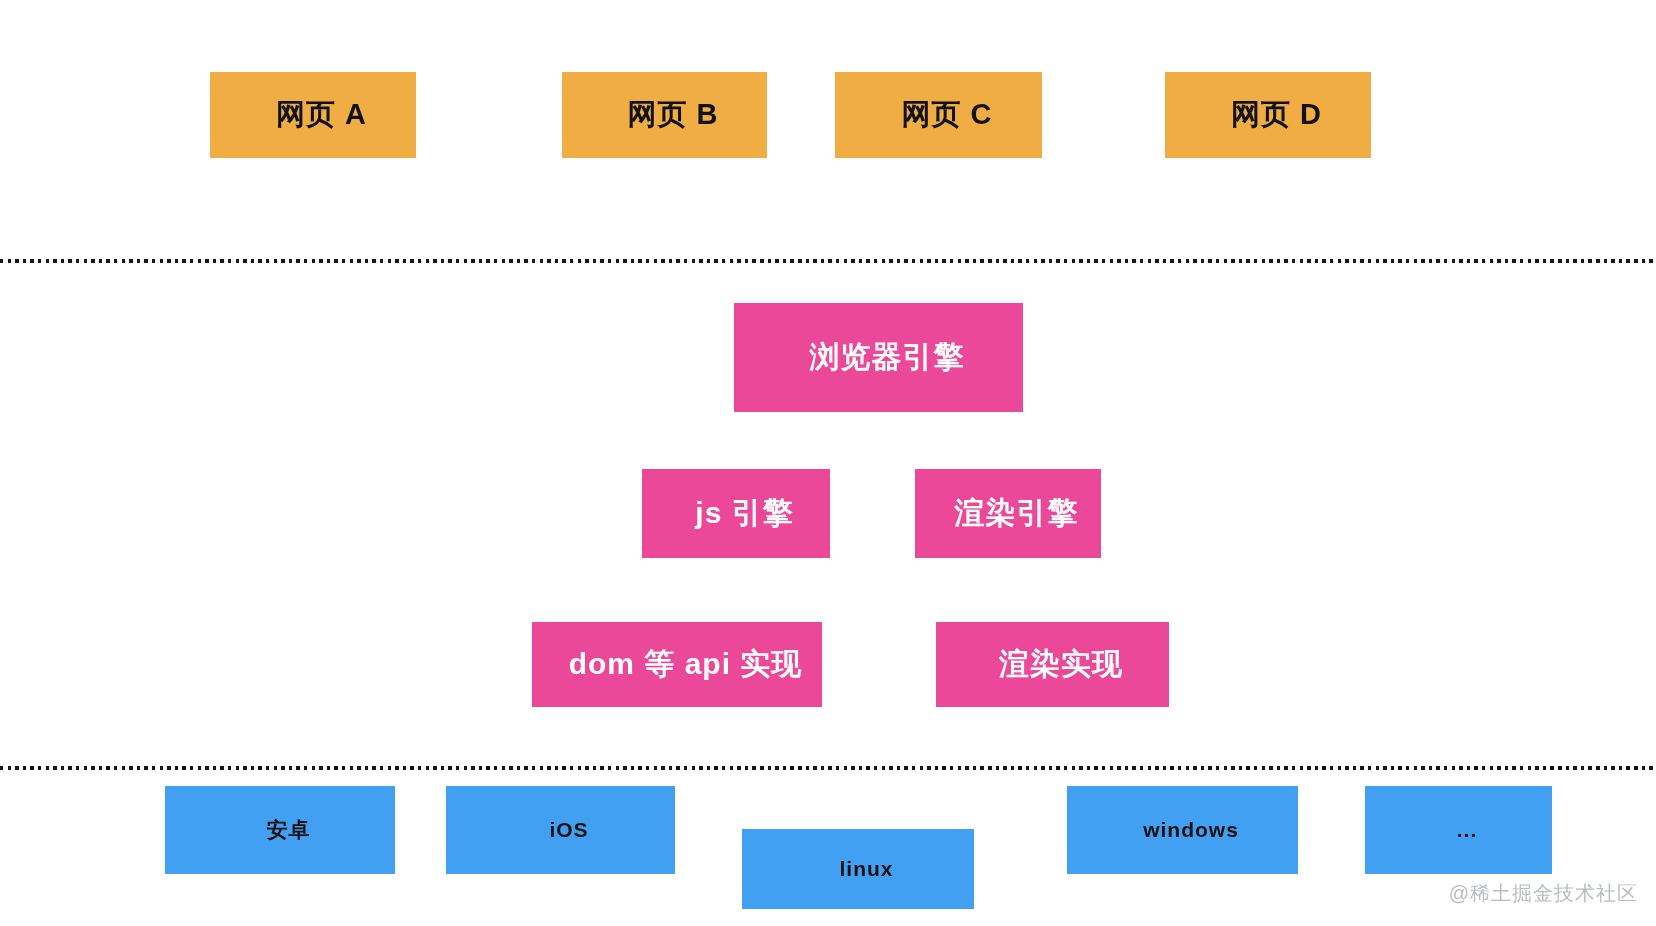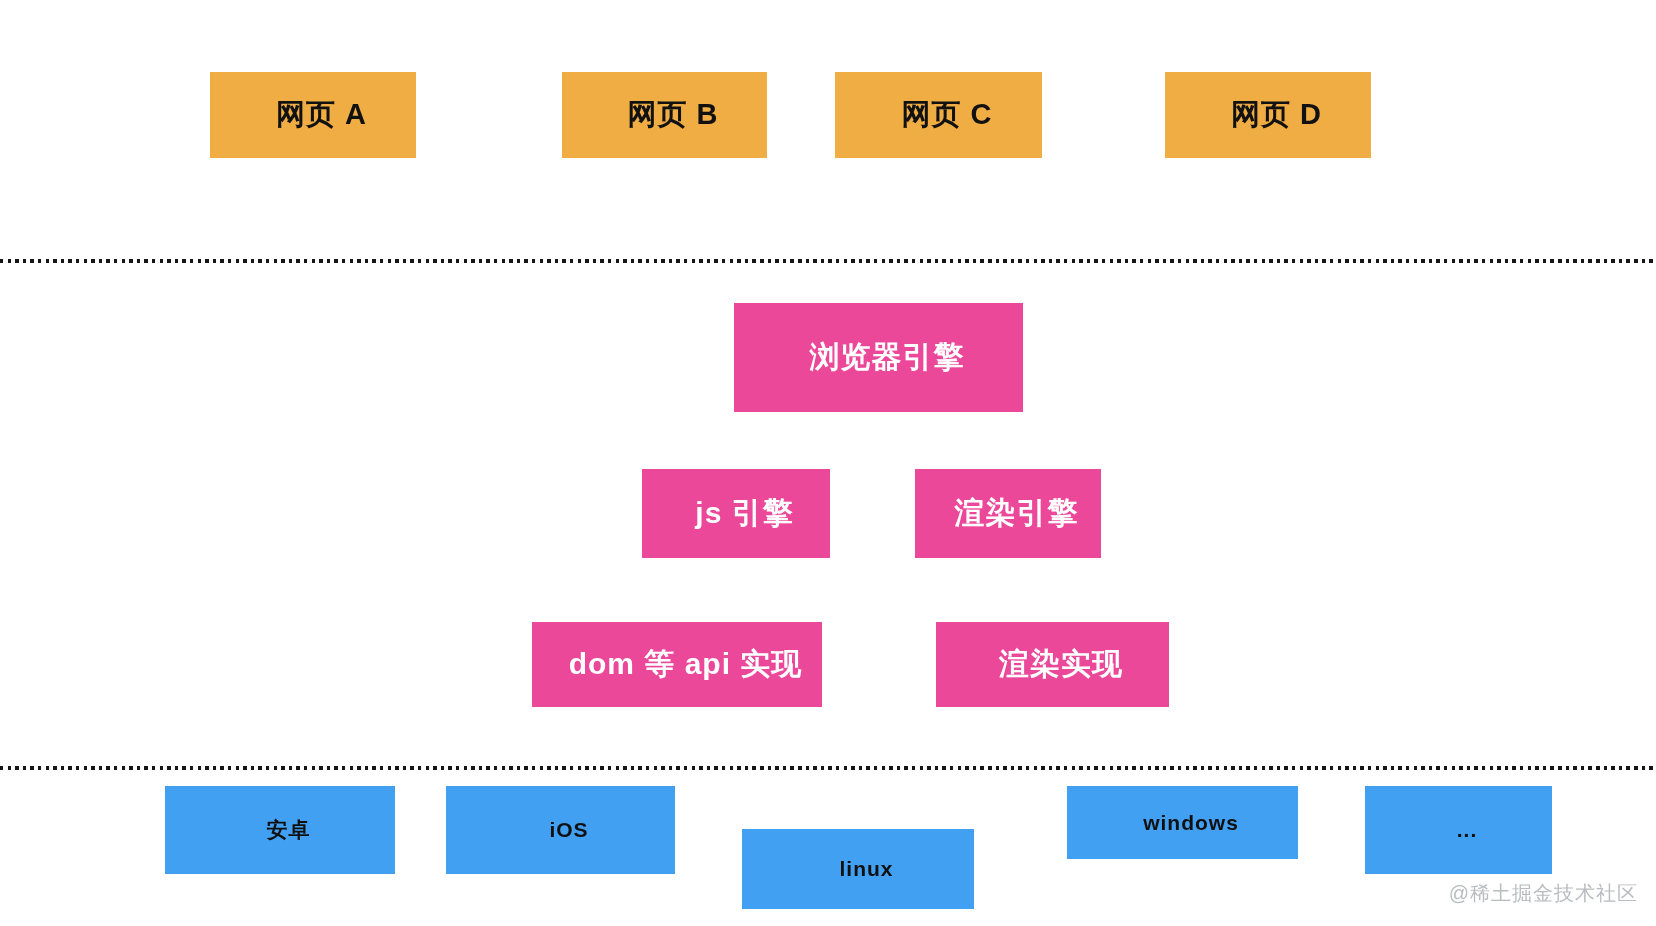--- a/index.html
+++ b/index.html
@@ -60,21 +60,21 @@
   .js-engine     { left: 642px; top: 469px; width: 171px; height: 89px; }
   .render-engine { left: 915px; top: 469px; width: 169px; height: 89px; }
   
   .dom-impl    { left: 532px; top: 622px; width: 273px; height: 85px; }
   .render-impl { left: 936px; top: 622px; width: 216px; height: 85px; }
   .dots-2 { top: 766px; }
   
   .pf-android { left: 165px;  top: 786px; width: 213px; height: 88px; }
   .pf-ios     { left: 446px;  top: 786px; width: 212px; height: 88px; }
   .pf-linux   { left: 742px;  top: 829px; width: 215px; height: 80px; }
-  .pf-windows { left: 1067px; top: 786px; width: 214px; height: 73px; }
+  .pf-windows { left: 1067px; top: 786px; width: 214px; height: 88px; }
   .pf-more    { left: 1365px; top: 786px; width: 170px; height: 88px; }
   .watermark {
     position: absolute;
     right: 18px;
     top: 880px;
     font-size: 20px;
     font-weight: normal;
     color: #b9bcc0;
     letter-spacing: 1px;
   }

